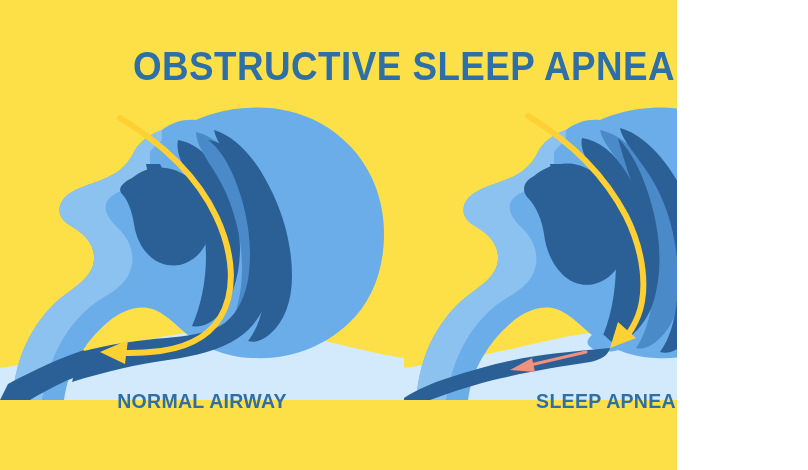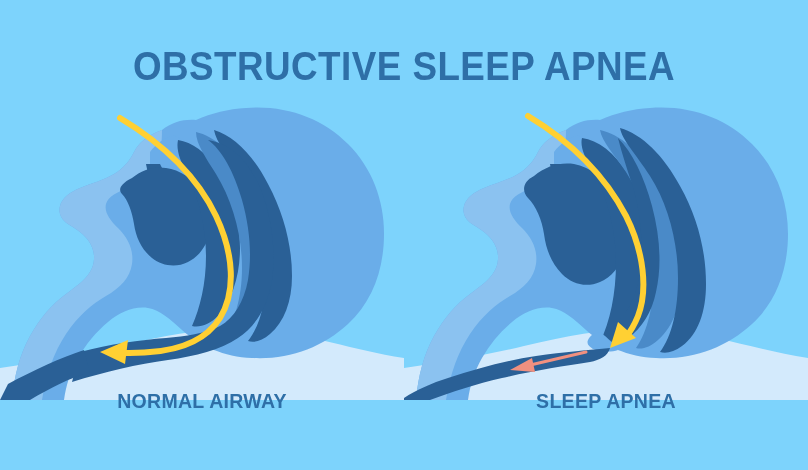--- a/index.html
+++ b/index.html
@@ -7,23 +7,23 @@
     padding: 0;
   }
   body {
     width: 808px;
     height: 470px;
     overflow: hidden;
     font-family: "Liberation Sans", sans-serif;
   }
   #poster {
     position: relative;
-    width: 808px;
+    width: 677px;
     height: 470px;
-    background: #7dd3fc;
+    background: #fde047;
     overflow: hidden;
   }
   #title {
     position: absolute;
     top: 44px;
     left: 0;
     width: 808px;
     text-align: center;
     font-family: "Liberation Sans", sans-serif;
     font-size: 40px;

